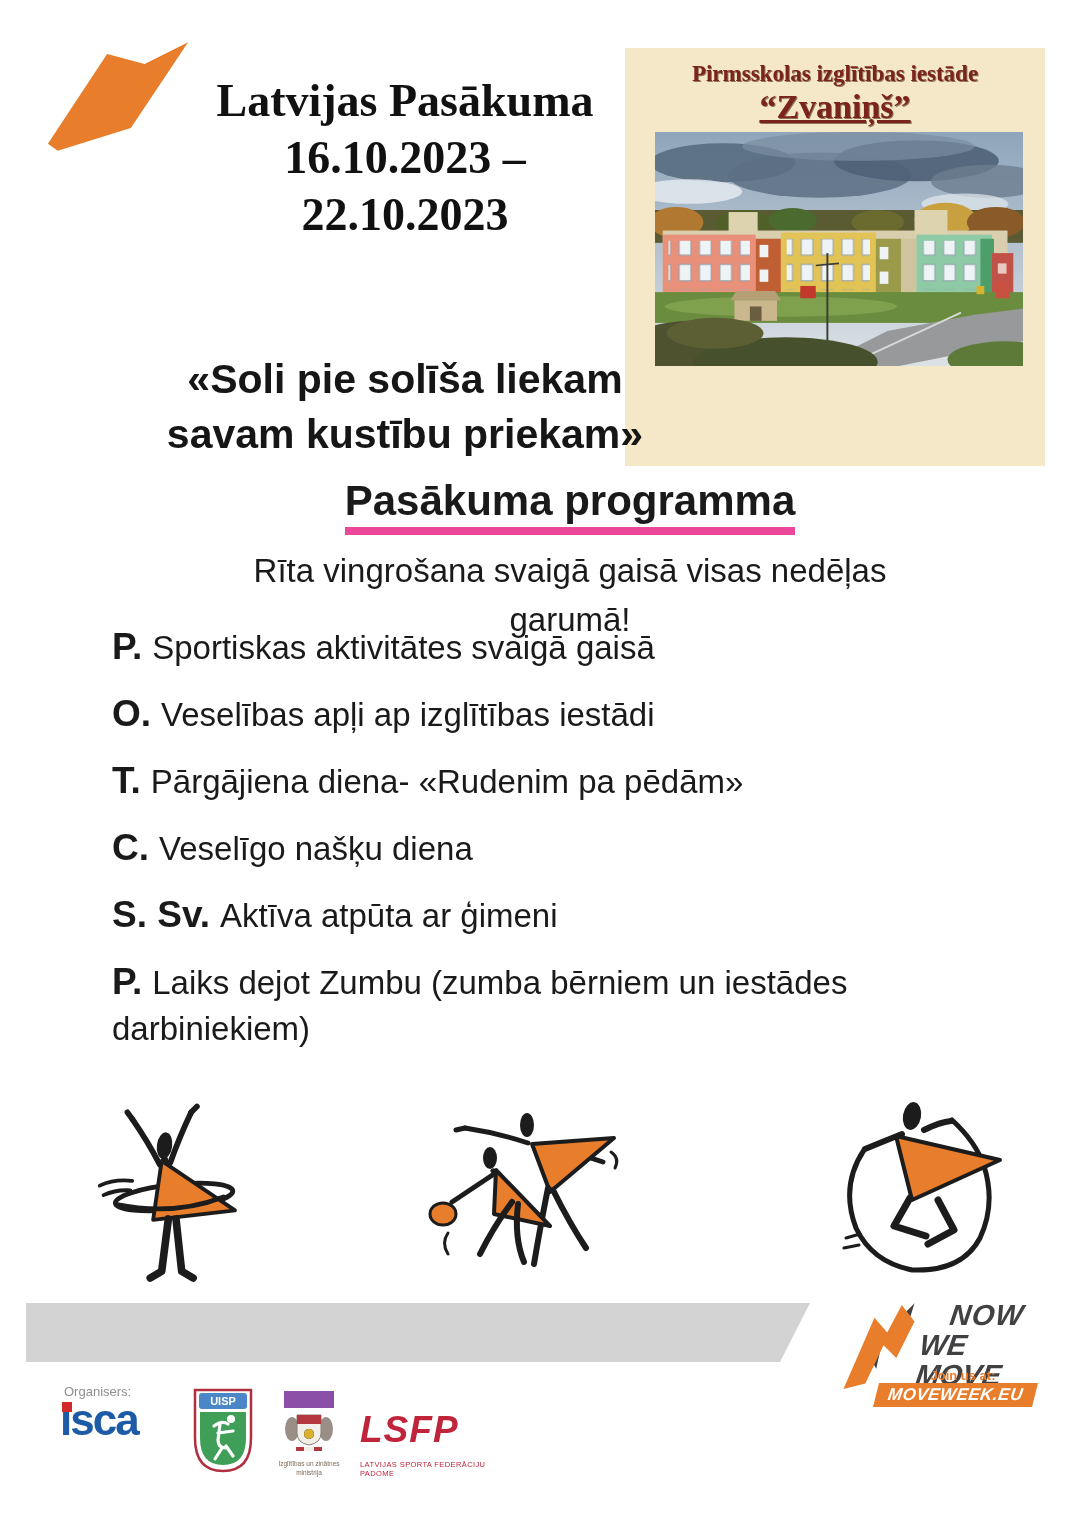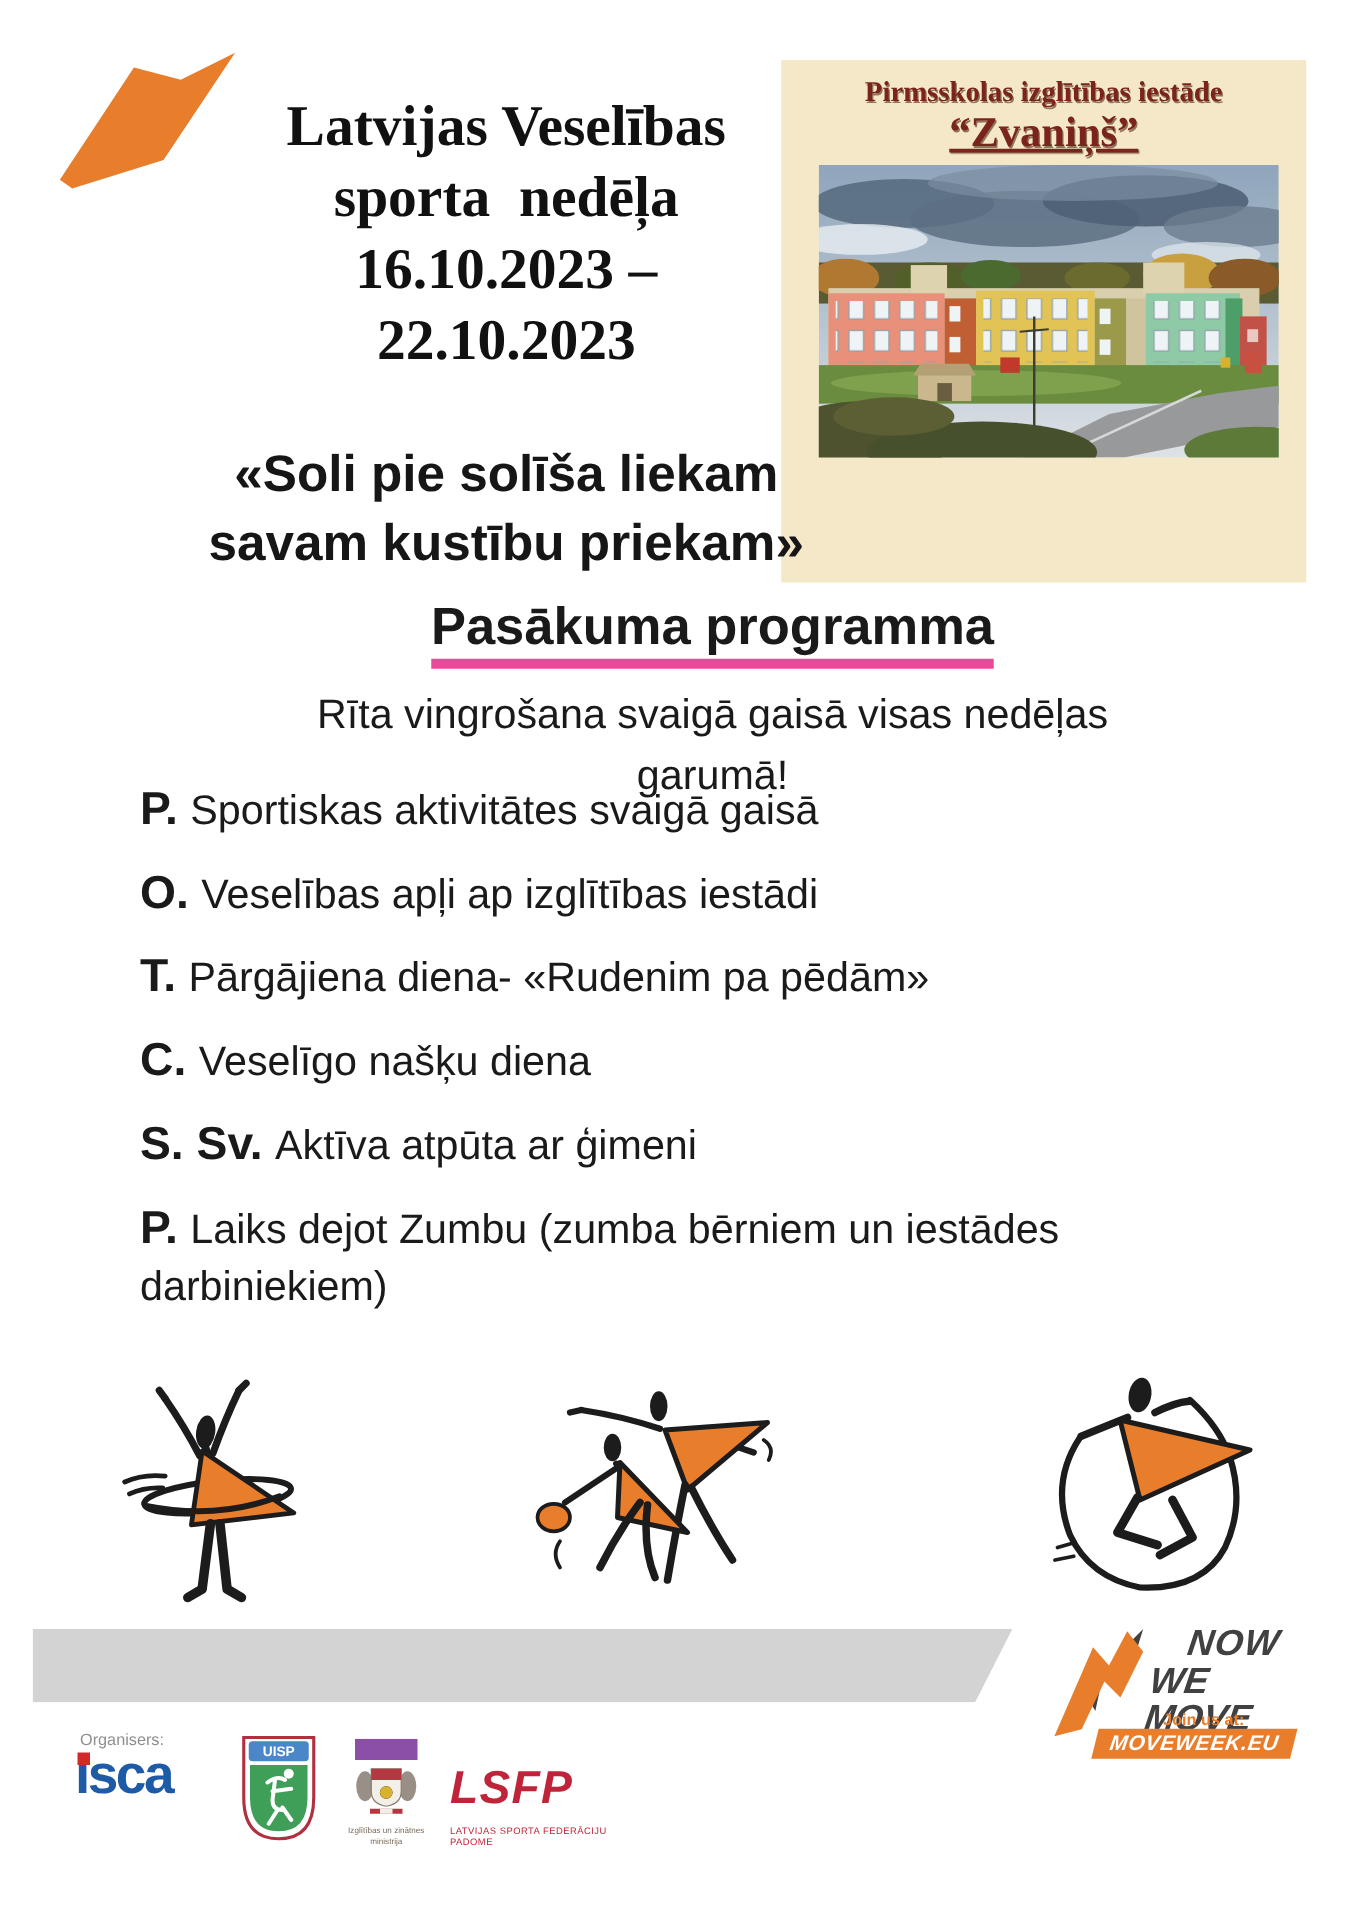--- a/index.html
+++ b/index.html
@@ -74,22 +74,21 @@
 </head>
 <body>
 
 <div class="poster">
 
   <svg class="abs flash-logo" viewBox="0 0 160 125">
     <polygon points="152,10 108,32 70,22 10,113 20,120 94,97" fill="#E87D2B"></polygon>
   </svg>
 
   <div class="abs title">
-    <div>Latvijas Veselības</div>
-    <div>sporta  nedēļa</div>
+    <div>Latvijas Pasākuma</div>
     <div>16.10.2023 –</div>
     <div>22.10.2023</div>
   </div>
 
   <div class="abs card">
     <div class="card-caption">
       <div class="l1">Pirmsskolas izglītības iestāde</div>
       <div class="l2">“Zvaniņš”</div>
     </div>
     <svg class="photo" viewBox="0 0 380 228" preserveAspectRatio="none">

